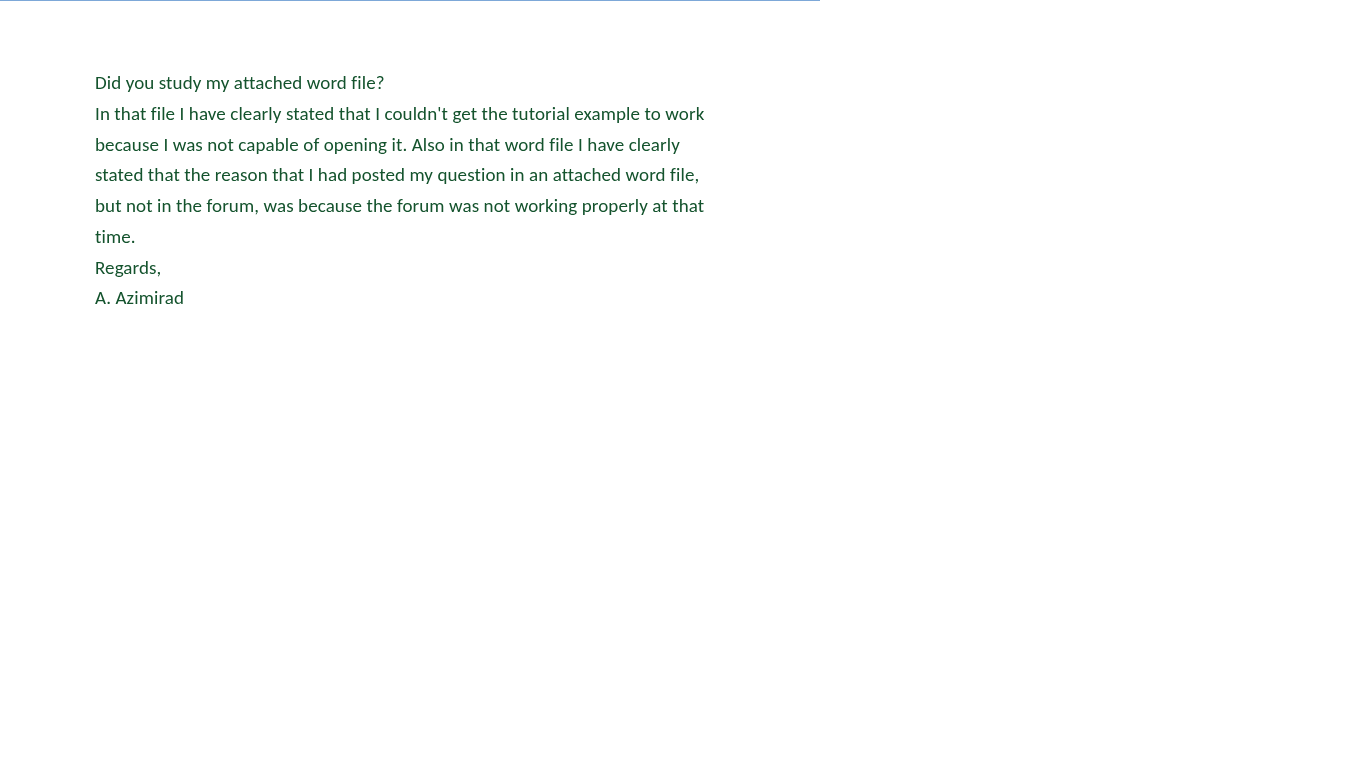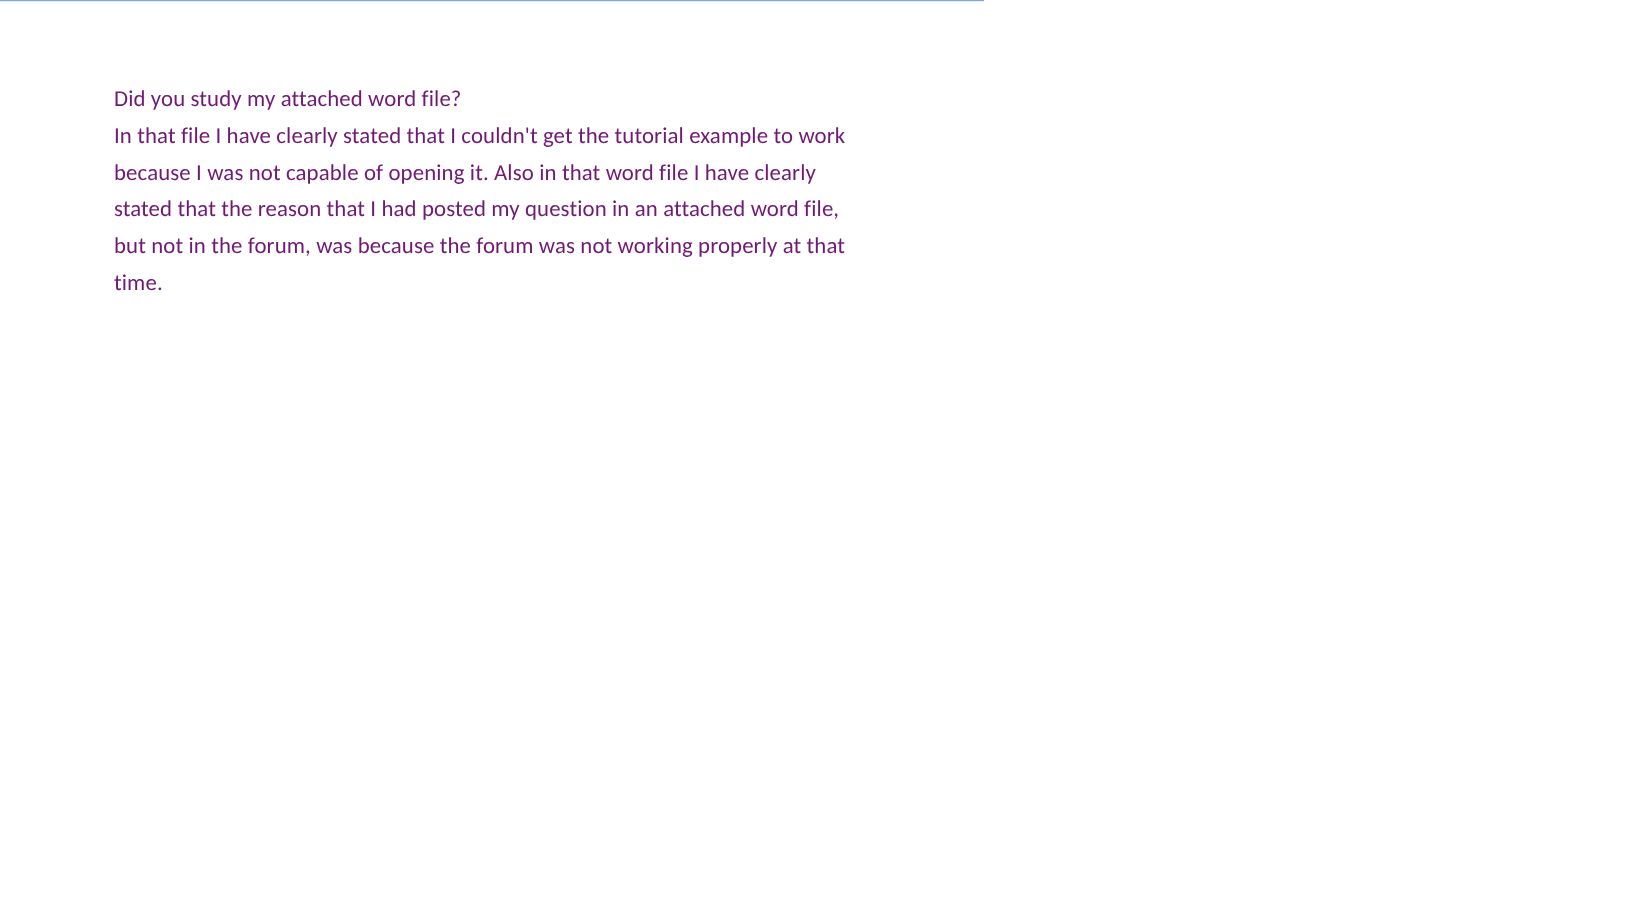--- a/index.html
+++ b/index.html
@@ -22,29 +22,31 @@
       width: 820px;
       height: 1px;
       background: #7da8d8;
     }
     .content {
       position: absolute;
       left: 95px;
       top: 68px;
       width: 630px;
       font-size: 19px;
-      color: #701a75;
+      color: #14532d;
       line-height: 1.62;
       letter-spacing: 0.1px;
     }
     .content p {
       margin: 0;
     }
   </style>
 </head>
 <body>
 
 <div class="top-border"></div>
 
 <div class="content">
   <p>Did you study my attached word file?</p>
   <p>In that file I have clearly stated that I couldn't get the tutorial example to work because I was not capable of opening it. Also in that word file I have clearly stated that the reason that I had posted my question in an attached word file, but not in the forum, was because the forum was not working properly at that time.</p>
+  <p>Regards,</p>
+  <p>A. Azimirad</p>
 </div>
 
 </body></html>

